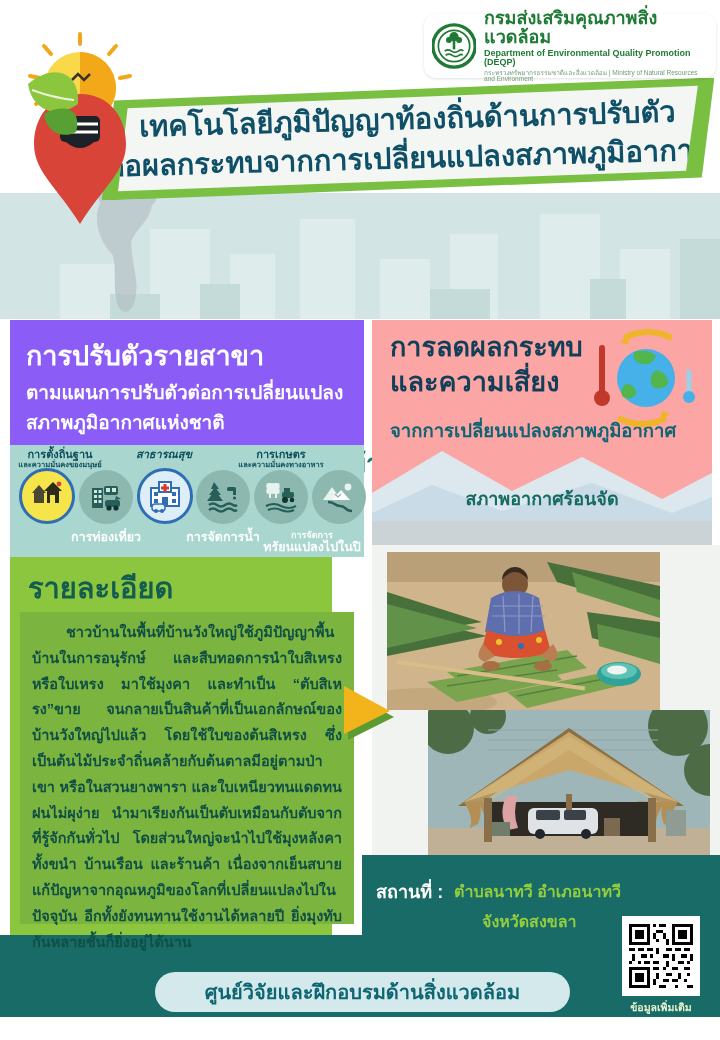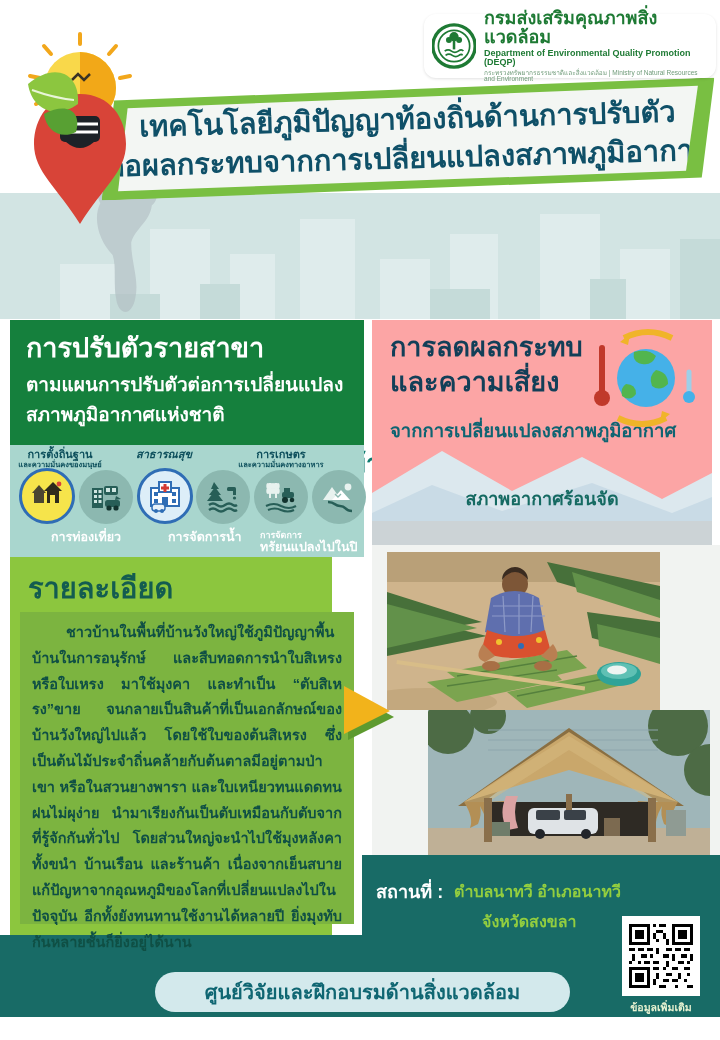--- a/index.html
+++ b/index.html
@@ -33,33 +33,33 @@
   .tech-zone{position:absolute;left:0;top:193px;width:720px;height:126px;background:#d2e4e3;z-index:1;}
   .tech-zone svg.skyline{position:absolute;left:0;bottom:0;width:720px;height:120px;}
   .thailand-map{position:absolute;left:50px;top:160px;width:150px;height:165px;z-index:2;opacity:.55;}
   .tech-label{position:absolute;left:116px;top:212px;font-size:19px;font-weight:bold;color:#0f5068;z-index:3;}
   .tech-name{position:absolute;left:0;top:250px;width:720px;text-align:center;
     font-size:25px;font-weight:bold;color:#0c7a6f;z-index:3;white-space:nowrap;}
   
   .pin-logo{position:absolute;left:14px;top:28px;width:132px;height:200px;z-index:7;}
   
   .adapt-head{position:absolute;left:10px;top:320px;width:354px;height:125px;
-    background:#15803d;box-sizing:border-box;padding:12px 16px;z-index:2;}
+    background:#8b5cf6;box-sizing:border-box;padding:20px 16px;z-index:2;}
   .adapt-title{font-size:27px;font-weight:bold;color:#ffffff;line-height:1.2;}
   .adapt-sub{font-size:19px;font-weight:bold;color:#ffffff;line-height:1.55;margin-top:6px;}
   .sector-strip{position:absolute;left:10px;top:445px;width:354px;height:112px;background:#a9d6ce;z-index:2;}
   .circle{position:absolute;border-radius:50%;display:flex;align-items:center;justify-content:center;}
   .circle.base{width:54px;height:54px;top:25px;background:#8cb8b0;}
   .circle.hl{width:56px;height:56px;top:23px;border:3px solid #2f6db5;box-sizing:border-box;}
   .circle.yellow{background:#f6e44b;}
   .circle.blue{background:#ddeef8;}
   .tl{position:absolute;text-align:center;line-height:1.1;}
   .tl-main{font-size:11px;font-weight:bold;color:#0d4f5c;}
   .tl-sub{font-size:7.5px;font-weight:bold;color:#0d4f5c;margin-top:1px;}
-  .bl{position:absolute;top:86px;text-align:left;line-height:1.1;}
+  .bl{position:absolute;top:86px;text-align:center;line-height:1.1;}
   .bl-main{font-size:12.5px;font-weight:bold;color:#ffffff;}
   .bl-small{font-size:9px;font-weight:bold;color:#ffffff;}
   .bl-big{font-size:12.5px;font-weight:bold;color:#ffffff;}
   
   .details-panel{position:absolute;left:10px;top:557px;width:322px;height:378px;background:#8cc63e;z-index:2;}
   .details-title{position:absolute;left:18px;top:8px;font-size:29px;font-weight:bold;color:#135c50;}
   .details-box{position:absolute;left:10px;top:55px;width:334px;height:312px;background:#7cb440;
     box-sizing:border-box;padding:8px 12px;}
   .details-body{font-size:14.5px;color:#0f4f44;font-weight:bold;text-align:justify;
     text-indent:34px;line-height:1.78;margin:0;}

